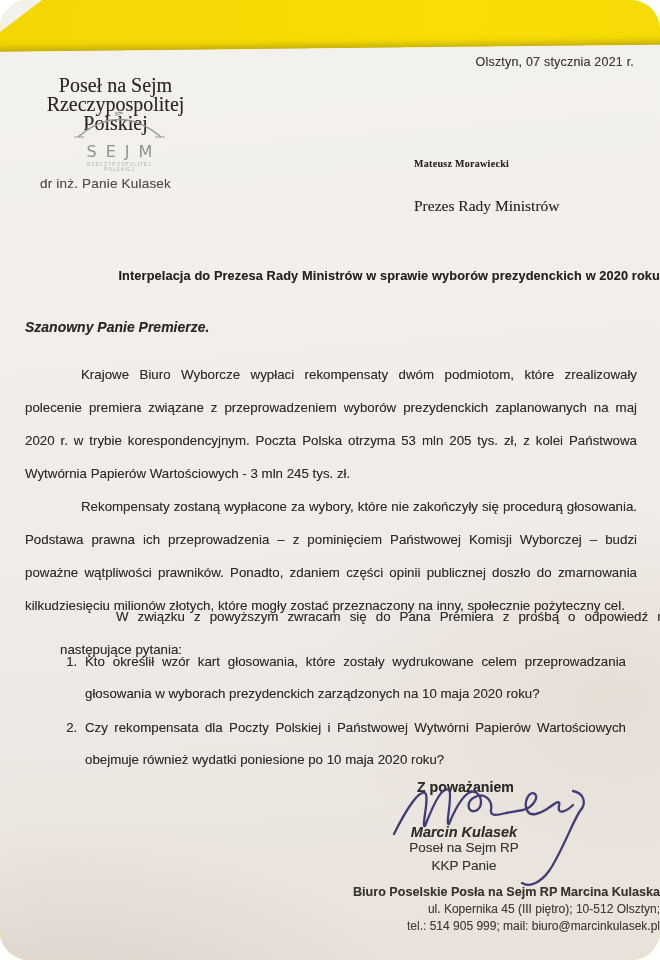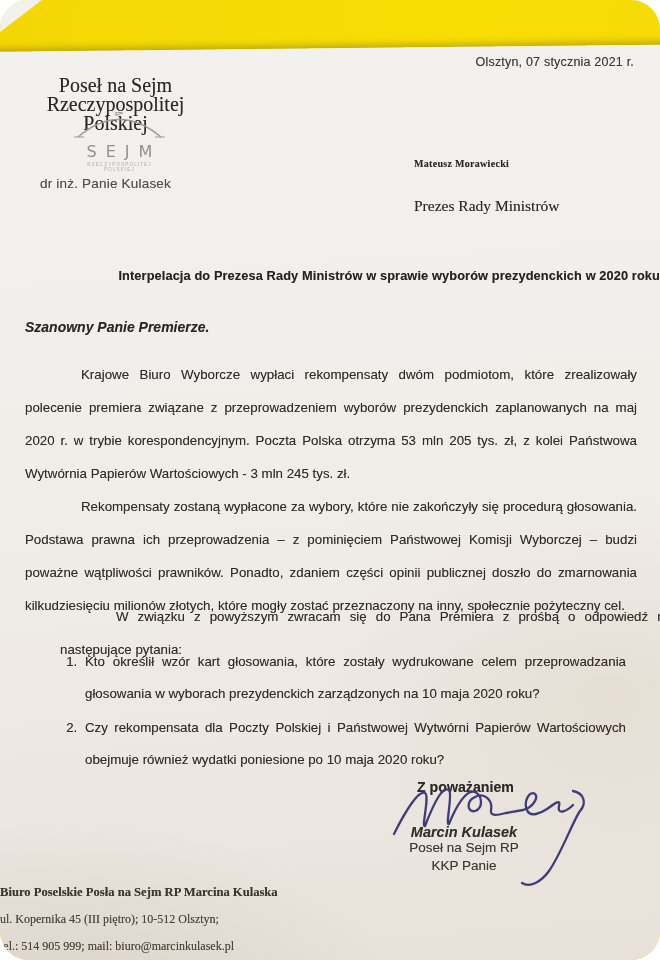--- a/index.html
+++ b/index.html
@@ -52,24 +52,24 @@
             padding-left:4px;margin-bottom:2px;}
 
   .closing{left:417px;top:759px;width:160px;text-align:left;
            font-size:14.2px;font-weight:bold;color:#2b2926;margin-top:20px;}
   .signature-svg{left:380px;top:778px;width:228px;height:116px;}
   .sig-block{left:384px;top:824px;width:160px;text-align:center;}
   .sig-name{font-size:14.5px;font-weight:bold;font-style:italic;color:#33302c;}
   .sig-role{font-size:13.5px;color:#3a3733;}
   .sig-club{font-size:13.5px;margin-top:3px;color:#3a3733;}
 
-  .footer{left:0;top:885px;width:660px;text-align:left;
-          font-family:Liberation Serif, serif;color:#433e38;}
+  .footer{left:0;top:885px;width:660px;text-align:right;
+          font-family:Liberation Sans, sans-serif;color:#433e38;}
   .footer .f1{font-size:12.6px;font-weight:bold;color:#38342f;}
-  .footer .f2,.footer .f3{font-size:12px;margin-top:12px;}
+  .footer .f2,.footer .f3{font-size:12px;margin-top:3px;}
 
   .soft{text-shadow:0 0 0.5px rgba(70,60,45,0.45);}
 </style>
 </head>
 <body>
 
 <div class="scene">
   <div class="corner-sliver"></div>
   <div class="paper"></div>
 

